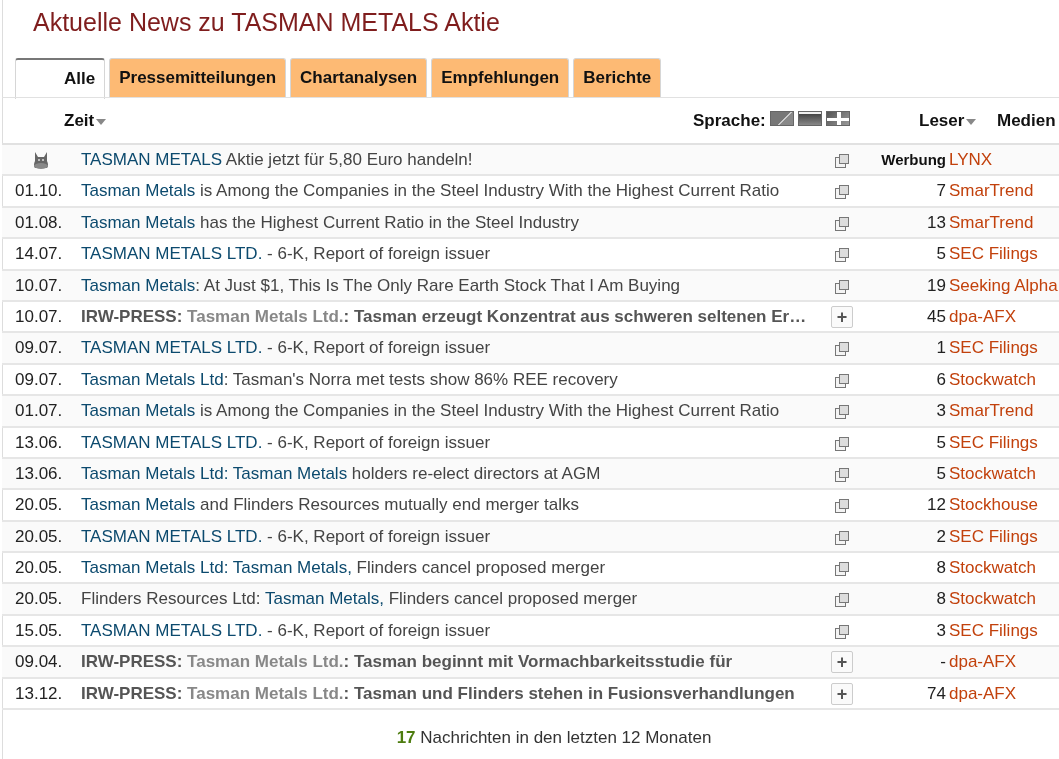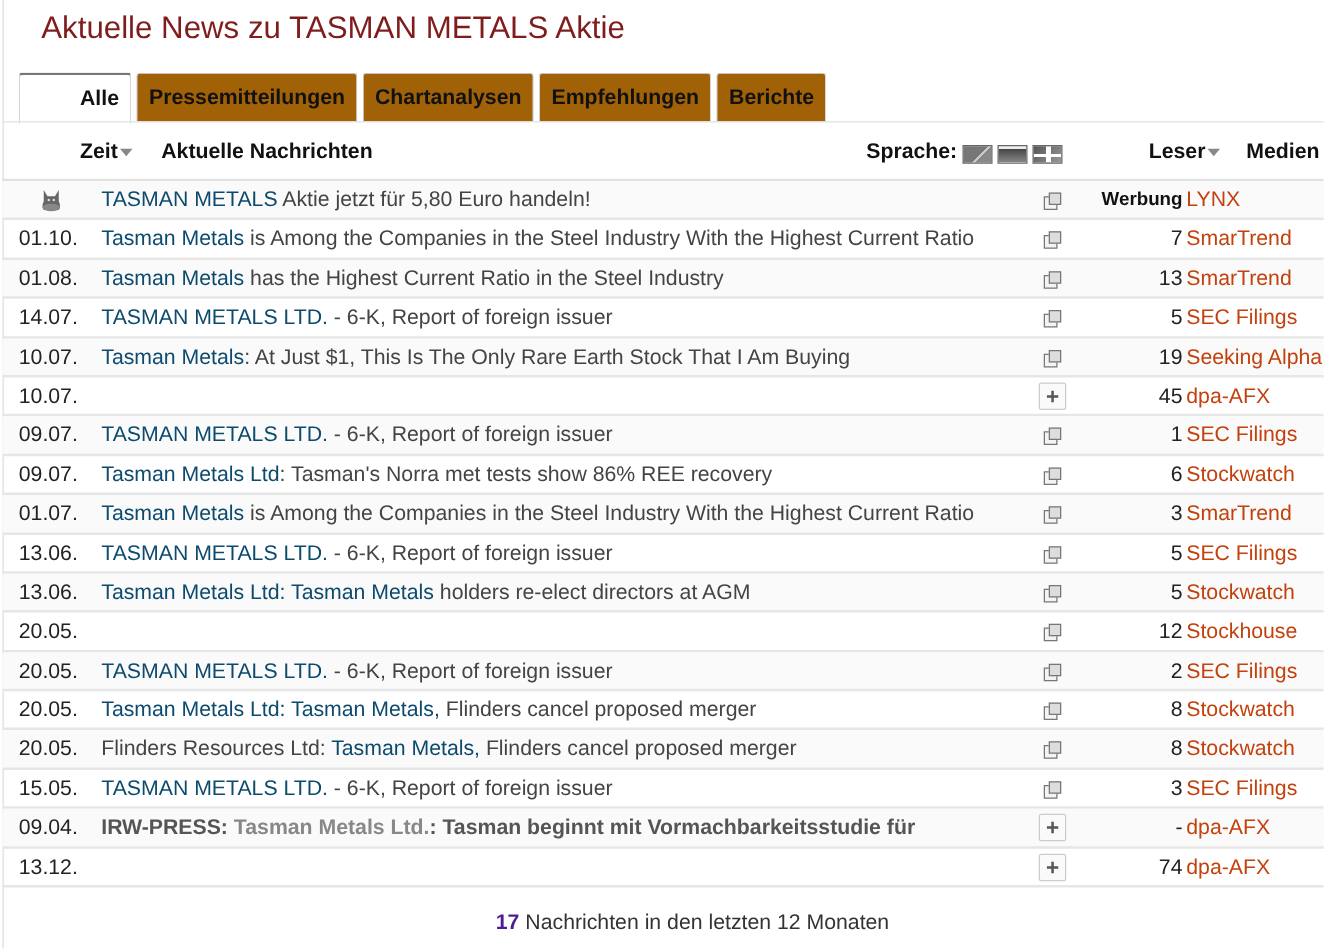--- a/index.html
+++ b/index.html
@@ -1,28 +1,28 @@
 <!DOCTYPE html>
 <html><head>
 <meta charset="utf-8">
 <style>
   * { box-sizing: border-box; margin: 0; padding: 0; }
   html, body { width: 1059px; height: 759px; background: #fff; overflow: hidden; }
   body { font-family: "Liberation Sans", sans-serif; color: #333; position: relative; }
   .frame { position: absolute; left: 2px; top: 0; width: 1057px; height: 759px; border-left: 1px solid #ddd; }
   .title { position: absolute; left: 33px; top: 8px; font-size: 25px; color: #7f1d1d; font-weight: normal; letter-spacing: 0px; }
   .tabs { position: absolute; left: 15px; top: 58px; height: 40px; display: flex; }
-  .tab { height: 39px; margin-right: 4px; padding: 0 9px; border: 1px solid #d6d6d6; border-bottom: none; background: #a16207; font-weight: bold; font-size: 17px; line-height: 38px; color: #111; border-radius: 3px 3px 0 0; }
+  .tab { height: 39px; margin-right: 4px; padding: 0 9px; border: 1px solid #d6d6d6; border-bottom: none; background: #fdba74; font-weight: bold; font-size: 17px; line-height: 38px; color: #111; border-radius: 3px 3px 0 0; }
   .tab.active { background: #fff; border-top: 2px solid #777; height: 41px; line-height: 37px; padding-left: 48px; }
   .tab-line { position: absolute; left: 2px; right: 0; top: 97px; border-top: 1px solid #e1e1e1; }
   .header { position: absolute; left: 2px; right: 0; top: 100px; height: 45px; border-bottom: 2px solid #e1e1e1; font-weight: bold; font-size: 17px; color: #111; }
   .header > div { position: absolute; top: 11px; margin-left: 48px; }
   .h-zeit { left: 14px; }
   .h-news { left: 79px; }
-  .h-sprache { left: 643px; display: flex; align-items: flex-end; }
+  .h-sprache { left: 643px; display: flex; align-items: flex-start; }
   .h-leser { left: 869px; }
   .h-medien { left: 947px; }
   .arrow { display: inline-block; width: 0; height: 0; border-left: 5px solid transparent; border-right: 5px solid transparent; border-top: 6px solid #888; margin-left: 2px; vertical-align: middle; }
   .flag { display: inline-block; width: 24px; height: 15px; margin-left: 4px; border: 1px solid #666; background: linear-gradient(#999, #555); position: relative; }
   .flag.de-en { background: linear-gradient(135deg, #777 55%, #ccc 55%, #ccc 62%, #888 62%); }
   .flag.de { background: linear-gradient(#eee 0, #eee 2px, #444 2px, #888 13px, #ddd 13px); }
   .flag.uk { background:
       linear-gradient(90deg, transparent 10px, #fff 10px, #fff 14px, transparent 14px),
       linear-gradient(transparent 6px, #fff 6px, #fff 9px, transparent 9px),
       linear-gradient(135deg, #555, #999); }
@@ -38,21 +38,21 @@
   .c-icon { left: 828px; width: 24px; text-align: center; }
   .c-leser { left: 858px; width: 86px; text-align: right; color: #222; }
   .c-leser.werbung { font-weight: bold; font-size: 15px; color: #111; }
   .c-medien { left: 947px; color: #c2410c; }
   .ext-icon { display: inline-block; width: 14px; height: 14px; position: relative; margin-top: 9px; }
   .ext-icon::before { content: ""; position: absolute; left: 0; bottom: 0; width: 9px; height: 9px; border: 1px solid #777; background: #f4f4f4; }
   .ext-icon::after { content: ""; position: absolute; right: 0; top: 0; width: 8px; height: 8px; border: 1px solid #777; background: #ddd; }
   .plus-btn { display: inline-block; width: 22px; height: 22px; margin-top: 4px; border: 1px solid #ccc; border-radius: 2px; background: #fafafa; font-weight: bold; color: #555; line-height: 20px; font-size: 18px; text-align: center; }
   .lynx-icon { position: absolute; left: 28px; top: 4px; width: 22px; height: 22px; }
   .footer { position: absolute; left: 2px; right: 0; top: 728px; text-align: center; font-size: 17px; color: #333; }
-  .footer b { color: #4c1d95; margin-left: 47px; }
+  .footer b { color: #4d7c0f; margin-left: 47px; }
 </style>
 </head>
 <body>
 
 <div class="frame"></div>
 
 <h1 class="title">Aktuelle News zu TASMAN METALS Aktie</h1>
 
 <div class="tabs">
   <div class="tab active">Alle</div>
@@ -60,21 +60,20 @@
   <div class="tab">Chartanalysen</div>
   <div class="tab">Empfehlungen</div>
   <div class="tab">Berichte</div>
 </div>
 <div class="tab-line"></div>
 
 <div class="header">
   <div class="h-zeit">
     <span>Zeit</span><span class="arrow"></span>
   </div>
-  <div class="h-news">Aktuelle Nachrichten</div>
   <div class="h-sprache">
     <span>Sprache:</span>
     <span class="flag de-en"></span>
     <span class="flag de"></span>
     <span class="flag uk"></span>
   </div>
   <div class="h-leser">
     <span>Leser</span><span class="arrow"></span>
   </div>
   <div class="h-medien">Medien</div>
@@ -116,20 +115,21 @@
     </div>
     <div class="row">
       <span class="cell c-date">10.07.</span>
       <span class="cell c-news"><span></span><span class="hl">Tasman Metals</span><span>: At Just $1, This Is The Only Rare Earth Stock That I Am Buying</span></span>
       <span class="cell c-icon"><span class="ext-icon"></span></span>
       <span class="cell c-leser">19</span>
       <span class="cell c-medien">Seeking Alpha</span>
     </div>
     <div class="row">
       <span class="cell c-date">10.07.</span>
+      <span class="cell c-news bold"><span>IRW-PRESS: </span><span class="hl">Tasman Metals Ltd.</span><span>: Tasman erzeugt Konzentrat aus schweren seltenen Erden</span></span>
       <span class="cell c-icon"><span class="plus-btn">+</span></span>
       <span class="cell c-leser">45</span>
       <span class="cell c-medien">dpa-AFX</span>
     </div>
     <div class="row">
       <span class="cell c-date">09.07.</span>
       <span class="cell c-news"><span></span><span class="hl">TASMAN METALS LTD.</span><span> - 6-K, Report of foreign issuer</span></span>
       <span class="cell c-icon"><span class="ext-icon"></span></span>
       <span class="cell c-leser">1</span>
       <span class="cell c-medien">SEC Filings</span>
@@ -157,20 +157,21 @@
     </div>
     <div class="row">
       <span class="cell c-date">13.06.</span>
       <span class="cell c-news"><span></span><span class="hl">Tasman Metals Ltd: Tasman Metals</span><span> holders re-elect directors at AGM</span></span>
       <span class="cell c-icon"><span class="ext-icon"></span></span>
       <span class="cell c-leser">5</span>
       <span class="cell c-medien">Stockwatch</span>
     </div>
     <div class="row">
       <span class="cell c-date">20.05.</span>
+      <span class="cell c-news"><span></span><span class="hl">Tasman Metals</span><span> and Flinders Resources mutually end merger talks</span></span>
       <span class="cell c-icon"><span class="ext-icon"></span></span>
       <span class="cell c-leser">12</span>
       <span class="cell c-medien">Stockhouse</span>
     </div>
     <div class="row">
       <span class="cell c-date">20.05.</span>
       <span class="cell c-news"><span></span><span class="hl">TASMAN METALS LTD.</span><span> - 6-K, Report of foreign issuer</span></span>
       <span class="cell c-icon"><span class="ext-icon"></span></span>
       <span class="cell c-leser">2</span>
       <span class="cell c-medien">SEC Filings</span>
@@ -198,20 +199,21 @@
     </div>
     <div class="row">
       <span class="cell c-date">09.04.</span>
       <span class="cell c-news bold"><span>IRW-PRESS: </span><span class="hl">Tasman Metals Ltd.</span><span>: Tasman beginnt mit Vormachbarkeitsstudie für</span></span>
       <span class="cell c-icon"><span class="plus-btn">+</span></span>
       <span class="cell c-leser">-</span>
       <span class="cell c-medien">dpa-AFX</span>
     </div>
     <div class="row">
       <span class="cell c-date">13.12.</span>
+      <span class="cell c-news bold"><span>IRW-PRESS: </span><span class="hl">Tasman Metals Ltd.</span><span>: Tasman und Flinders stehen in Fusionsverhandlungen</span></span>
       <span class="cell c-icon"><span class="plus-btn">+</span></span>
       <span class="cell c-leser">74</span>
       <span class="cell c-medien">dpa-AFX</span>
     </div>
   </div>
 
 <div class="footer">
   <b>17</b><span> Nachrichten in den letzten 12 Monaten</span>
 </div>
 

